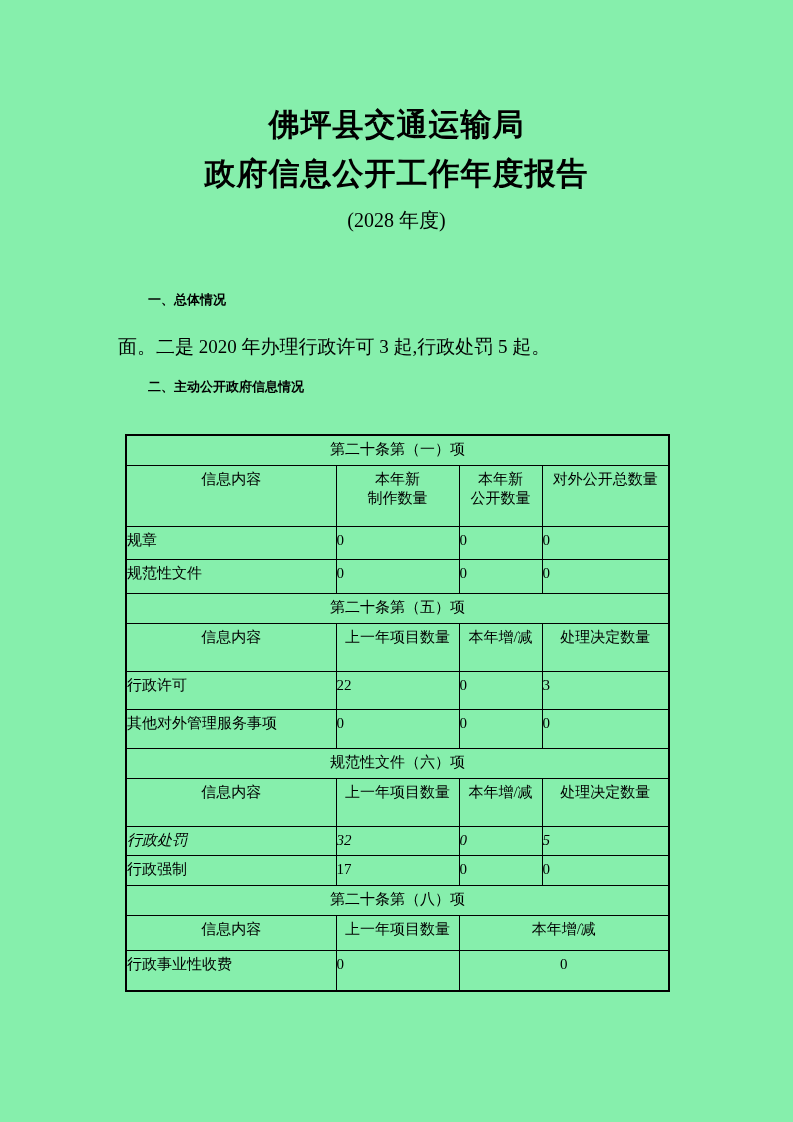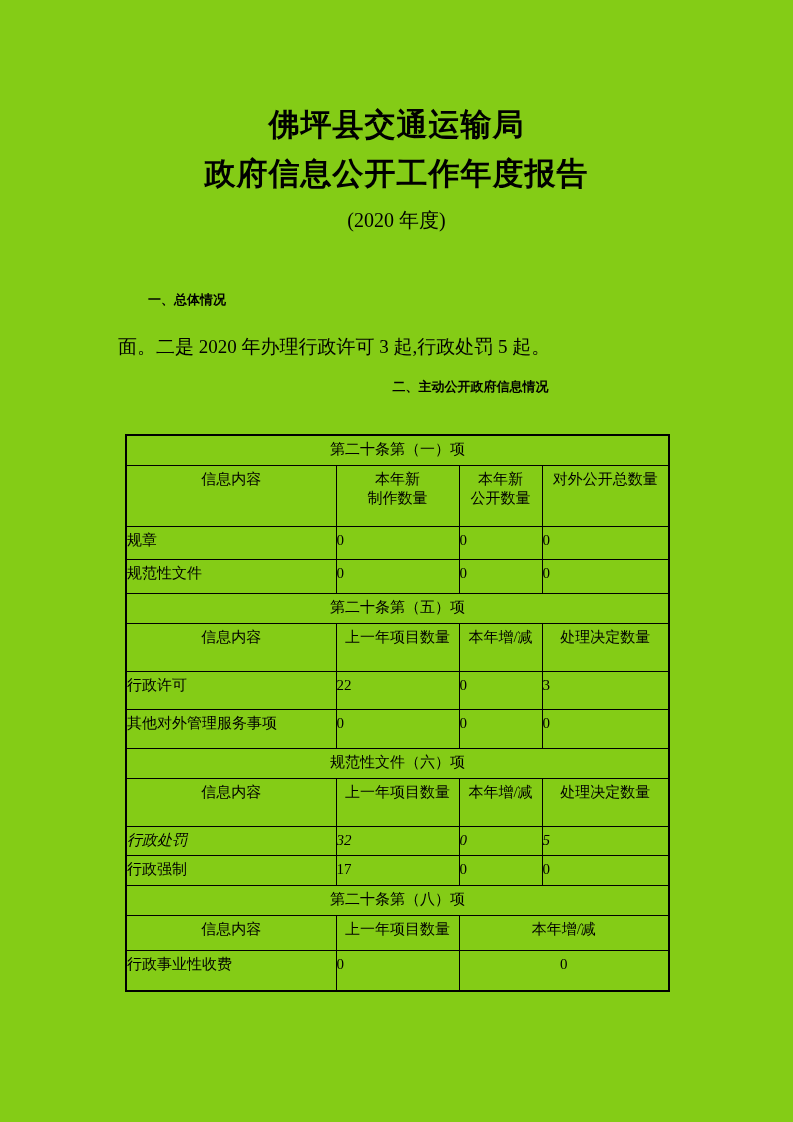--- a/index.html
+++ b/index.html
@@ -1,28 +1,28 @@
 <!DOCTYPE html>
 <html><head>
 <meta charset="utf-8">
 <style>
   html,body{margin:0;padding:0;background:#ffffff;}
   .page{
-    width:793px;height:1122px;position:relative;background:#84cc16;
+    width:793px;height:1122px;position:relative;background:#86efac;
     font-family:"Liberation Serif","DejaVu Serif",serif;color:#000;overflow:hidden;
   }
   .title-block{padding-top:100px;text-align:center;}
   .doc-title{font-size:31px;font-weight:bold;line-height:49px;letter-spacing:1px;}
   .doc-subtitle{font-size:20px;margin-top:8px;line-height:28px;}
   .h-sans{
     font-family:"DejaVu Sans","Liberation Sans",sans-serif;
     font-weight:bold;font-size:13px;line-height:20px;
   }
   .heading1{margin:56px 0 0 148px;}
-  .heading2{margin:14px 0 2px 148px;text-align:center;}
+  .heading2{margin:14px 0 2px 148px;}
   .para{margin:20px 0 0 118px;width:560px;font-size:19px;line-height:33px;}
   .para .line1{text-indent:45px;}
   table.report{
     border-collapse:collapse;margin:37px 0 0 125px;width:543px;
     table-layout:fixed;font-size:15px;border:2px solid #000;
   }
   table.report td{
     border:1px solid #000;vertical-align:top;padding:4px 0 0 0;
     overflow:hidden;line-height:19px;
   }
@@ -41,21 +41,21 @@
   tr.d3a td{height:35px;}
 </style>
 </head>
 <body>
 
 <div class="page">
 
   <div class="title-block">
     <div class="doc-title">佛坪县交通运输局</div>
     <div class="doc-title">政府信息公开工作年度报告</div>
-    <div class="doc-subtitle">(2020 年度)</div>
+    <div class="doc-subtitle">(2028 年度)</div>
   </div>
 
   <div class="h-sans heading1">一、总体情况</div>
 
   <div class="para">
     <div class="line2">面。二是 2020 年办理行政许可 3 起,行政处罚 5 起。</div>
   </div>
 
   <div class="h-sans heading2">二、主动公开政府信息情况</div>
 

